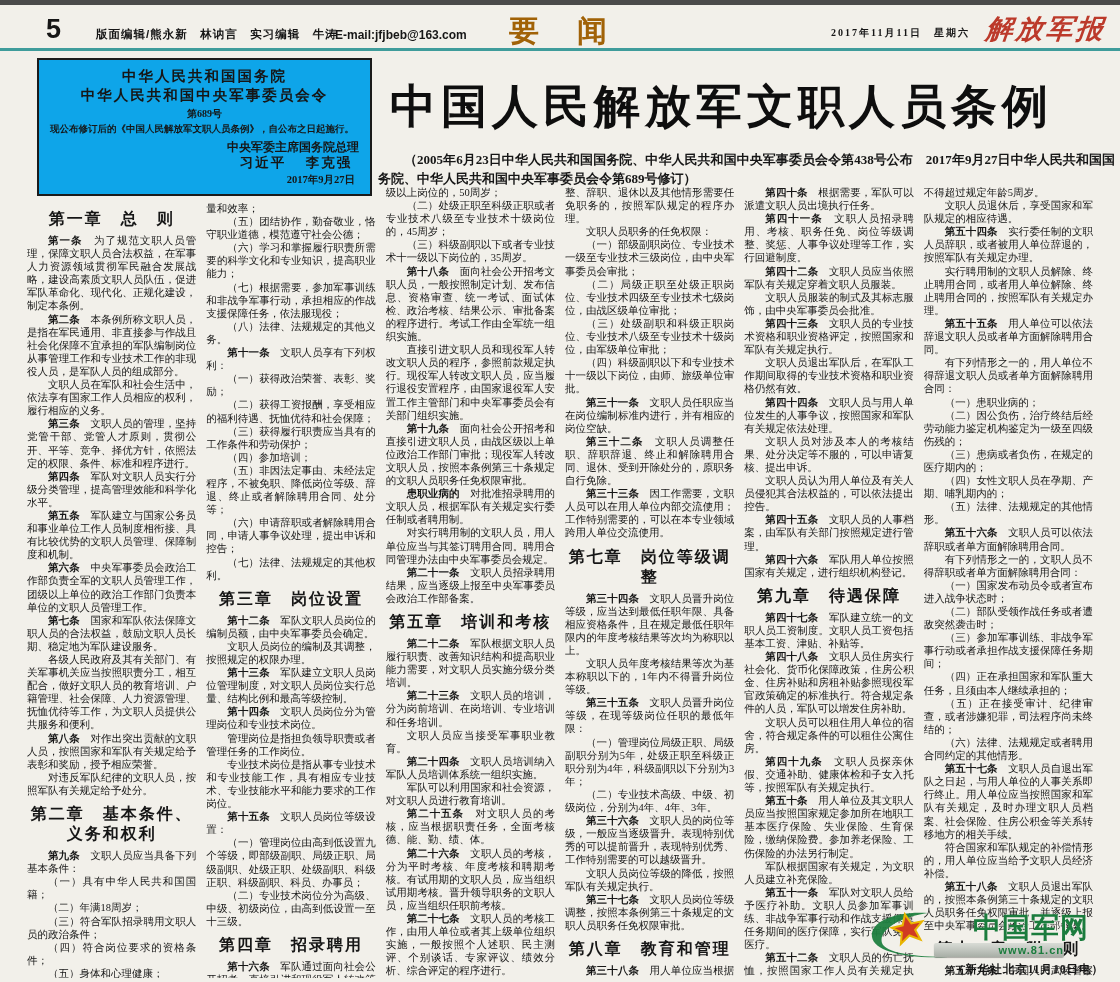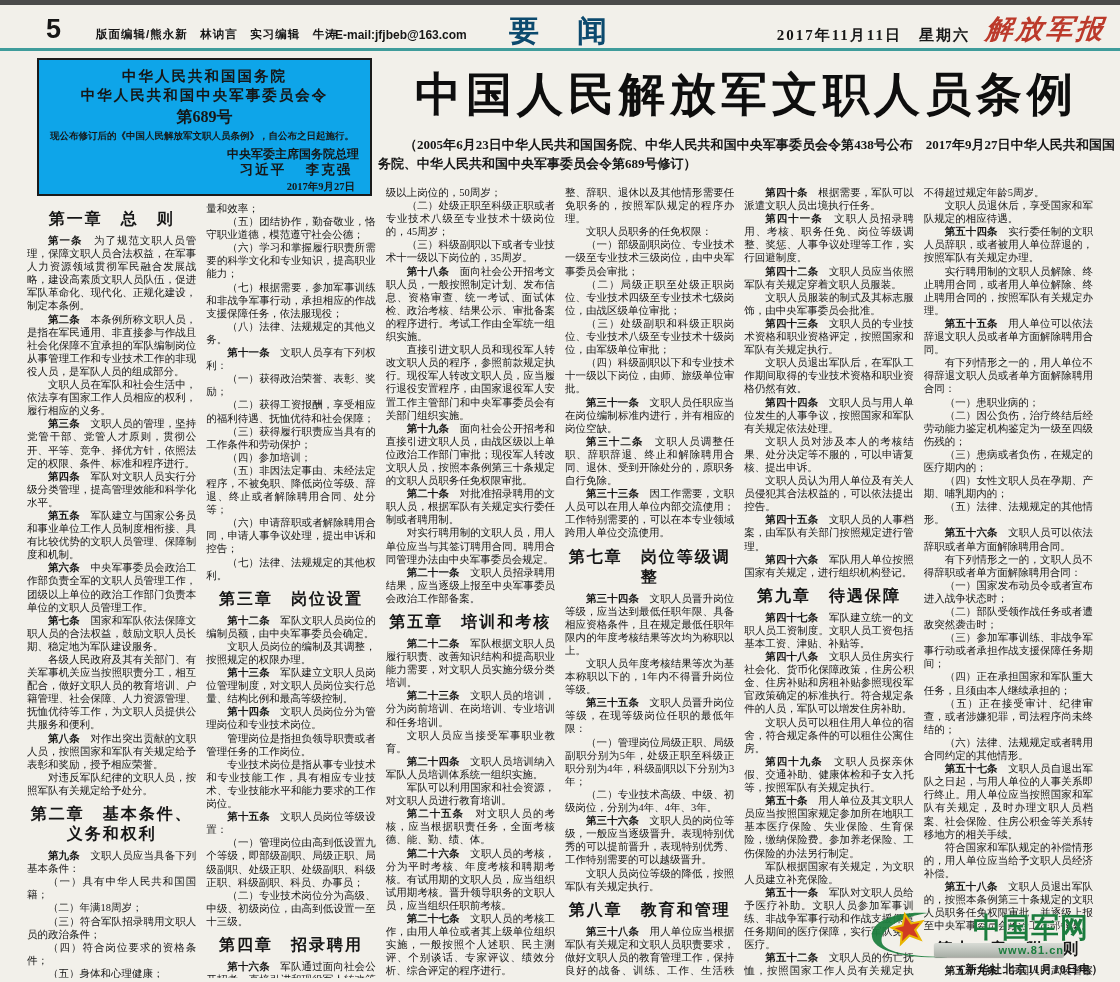--- a/index.html
+++ b/index.html
@@ -9,40 +9,40 @@
   .topbar{position:absolute;top:0;left:0;right:0;height:5px;background:#4b4b4b;}
   .header{position:absolute;top:5px;left:0;right:0;height:43px;border-bottom:3px solid #3f9c9b;}
   .pageno{position:absolute;left:46px;top:9px;font-family:"Liberation Sans","DejaVu Sans",sans-serif;
           font-size:27px;font-weight:700;}
   .editors{position:absolute;left:96px;top:22px;font-family:"Liberation Sans","DejaVu Sans",sans-serif;
            font-size:11.5px;font-weight:700;letter-spacing:1px;}
   .email{position:absolute;left:335px;top:23px;font-family:"Liberation Sans","DejaVu Sans",sans-serif;
          font-size:12px;font-weight:700;}
   .section{position:absolute;left:50%;transform:translateX(-50%);top:6px;
            font-family:Liberation Sans, sans-serif;font-size:30px;font-weight:900;
-           color:#0c4a6e;letter-spacing:4px;white-space:nowrap;}
-  .pdate{position:absolute;right:150px;top:21px;font-size:15px;font-weight:700;letter-spacing:2px;}
+           color:#a16207;letter-spacing:4px;white-space:nowrap;}
+  .pdate{position:absolute;right:150px;top:21px;font-size:10px;font-weight:700;letter-spacing:2px;}
   .masthead{position:absolute;right:14px;top:6px;color:#bc3a2b;font-size:27px;font-weight:900;
             font-style:italic;letter-spacing:3px;transform:skewX(-6deg);white-space:nowrap;}
   
   .decree{position:absolute;left:37px;top:58px;width:335px;height:138px;border:2px solid #1b1b1b;
           box-sizing:border-box;background:#0ea5e9;z-index:3;padding:7px 11px 4px;}
   .d-title{font-family:"Liberation Sans","DejaVu Sans",sans-serif;font-weight:900;font-size:14.5px;
            text-align:center;line-height:19px;letter-spacing:2px;}
-  .d-num{font-weight:700;font-size:16px;text-align:center;margin-top:2px;}
+  .d-num{font-weight:700;font-size:10px;text-align:center;margin-top:2px;}
   .d-body{font-size:9.5px;font-weight:700;margin-top:2px;white-space:nowrap;letter-spacing:0;}
   .d-signers{display:flex;justify-content:flex-end;margin-top:4px;}
   .d-signer{text-align:center;font-weight:700;}
   .d-stitle{font-size:12px;line-height:15px;}
   .d-sname{font-size:13.5px;line-height:16px;letter-spacing:2px;}
   .d-date{text-align:right;font-weight:700;font-size:10.5px;margin-top:2px;padding-right:4px;}
   
   .headline{position:absolute;left:378px;top:64px;width:737px;z-index:2;}
-  .headline h1{margin:0;font-family:"Liberation Sans","DejaVu Sans",sans-serif;font-weight:900;
-               font-size:46px;letter-spacing:5px;text-align:center;white-space:nowrap;color:#0e0e0e;}
+  .headline h1{margin:12px;font-family:"Liberation Sans","DejaVu Sans",sans-serif;font-weight:900;
+               font-size:46px;letter-spacing:5px;text-align:left;white-space:nowrap;color:#0e0e0e;}
   .headline .sub{margin-top:9px;font-size:13px;font-weight:700;line-height:19px;
                  text-indent:2em;text-align:justify;}
   
   .cols{position:absolute;left:27px;top:186px;width:1066px;height:792px;display:flex;gap:10px;z-index:1;}
   .col{flex:1;overflow:hidden;}
   .col.below-box{padding-top:16px;}
   .para,.cont{margin:0;font-size:10.5px;line-height:13.1px;text-align:justify;}
   .para{text-indent:2em;}
   .cont{text-indent:0;}
   .para b,.cont b{font-family:"Liberation Sans","DejaVu Sans",sans-serif;font-weight:700;}
@@ -149,21 +149,21 @@
       <h3 class="chap">第四章　招录聘用</h3>
       <p class="para"><b>第十六条　</b>军队通过面向社会公开招考、直接引进和现役军人转改等方式组织文职人员招录聘用。</p>
     </div>
     <div class="col">
       <p class="cont">级以上岗位的，50周岁；</p>
       <p class="para">（二）处级正职至科级正职或者专业技术八级至专业技术十级岗位的，45周岁；</p>
       <p class="para">（三）科级副职以下或者专业技术十一级以下岗位的，35周岁。</p>
       <p class="para"><b>第十八条　</b>面向社会公开招考文职人员，一般按照制定计划、发布信息、资格审查、统一考试、面试体检、政治考核、结果公示、审批备案的程序进行。考试工作由全军统一组织实施。</p>
       <p class="para">直接引进文职人员和现役军人转改文职人员的程序，参照前款规定执行。现役军人转改文职人员，应当履行退役安置程序，由国家退役军人安置工作主管部门和中央军事委员会有关部门组织实施。</p>
       <p class="para"><b>第十九条　</b>面向社会公开招考和直接引进文职人员，由战区级以上单位政治工作部门审批；现役军人转改文职人员，按照本条例第三十条规定的文职人员职务任免权限审批。</p>
-      <p class="para"><b>第二十条　</b>对批准招录聘用的文职人员，根据军队有关规定实行委任制或者聘用制。</p>
+      <p class="para"><b>患职业病的　</b>对批准招录聘用的文职人员，根据军队有关规定实行委任制或者聘用制。</p>
       <p class="para">对实行聘用制的文职人员，用人单位应当与其签订聘用合同。聘用合同管理办法由中央军事委员会规定。</p>
       <p class="para"><b>第二十一条　</b>文职人员招录聘用结果，应当逐级上报至中央军事委员会政治工作部备案。</p>
       <h3 class="chap">第五章　培训和考核</h3>
       <p class="para"><b>第二十二条　</b>军队根据文职人员履行职责、改善知识结构和提高职业能力需要，对文职人员实施分级分类培训。</p>
       <p class="para"><b>第二十三条　</b>文职人员的培训，分为岗前培训、在岗培训、专业培训和任务培训。</p>
       <p class="para">文职人员应当接受军事职业教育。</p>
       <p class="para"><b>第二十四条　</b>文职人员培训纳入军队人员培训体系统一组织实施。</p>
       <p class="para">军队可以利用国家和社会资源，对文职人员进行教育培训。</p>
       <p class="para"><b>第二十五条　</b>对文职人员的考核，应当根据职责任务，全面考核德、能、勤、绩、体。</p>
       <p class="para"><b>第二十六条　</b>文职人员的考核，分为平时考核、年度考核和聘期考核。有试用期的文职人员，应当组织试用期考核。晋升领导职务的文职人员，应当组织任职前考核。</p>
@@ -181,20 +181,21 @@
       <p class="para"><b>第三十二条　</b>文职人员调整任职、辞职辞退、终止和解除聘用合同、退休、受到开除处分的，原职务自行免除。</p>
       <p class="para"><b>第三十三条　</b>因工作需要，文职人员可以在用人单位内部交流使用；工作特别需要的，可以在本专业领域跨用人单位交流使用。</p>
       <h3 class="chap">第七章　岗位等级调整</h3>
       <p class="para"><b>第三十四条　</b>文职人员晋升岗位等级，应当达到最低任职年限、具备相应资格条件，且在规定最低任职年限内的年度考核结果等次均为称职以上。</p>
       <p class="para">文职人员年度考核结果等次为基本称职以下的，1年内不得晋升岗位等级。</p>
       <p class="para"><b>第三十五条　</b>文职人员晋升岗位等级，在现等级岗位任职的最低年限：</p>
       <p class="para">（一）管理岗位局级正职、局级副职分别为5年，处级正职至科级正职分别为4年，科级副职以下分别为3年；</p>
       <p class="para">（二）专业技术高级、中级、初级岗位，分别为4年、4年、3年。</p>
       <p class="para"><b>第三十六条　</b>文职人员的岗位等级，一般应当逐级晋升。表现特别优秀的可以提前晋升，表现特别优秀、工作特别需要的可以越级晋升。</p>
       <p class="para">文职人员岗位等级的降低，按照军队有关规定执行。</p>
+      <p class="para"><b>第三十七条　</b>文职人员岗位等级调整，按照本条例第三十条规定的文职人员职务任免权限审批。</p>
       <h3 class="chap">第八章　教育和管理</h3>
       <p class="para"><b>第三十八条　</b>用人单位应当根据军队有关规定和文职人员职责要求，做好文职人员的教育管理工作，保持良好的战备、训练、工作、生活秩序。</p>
     </div>
     <div class="col">
       <p class="para"><b>第四十条　</b>根据需要，军队可以派遣文职人员出境执行任务。</p>
       <p class="para"><b>第四十一条　</b>文职人员招录聘用、考核、职务任免、岗位等级调整、奖惩、人事争议处理等工作，实行回避制度。</p>
       <p class="para"><b>第四十二条　</b>文职人员应当依照军队有关规定穿着文职人员服装。</p>
       <p class="para">文职人员服装的制式及其标志服饰，由中央军事委员会批准。</p>
       <p class="para"><b>第四十三条　</b>文职人员的专业技术资格和职业资格评定，按照国家和军队有关规定执行。</p>
       <p class="para">文职人员退出军队后，在军队工作期间取得的专业技术资格和职业资格仍然有效。</p>

